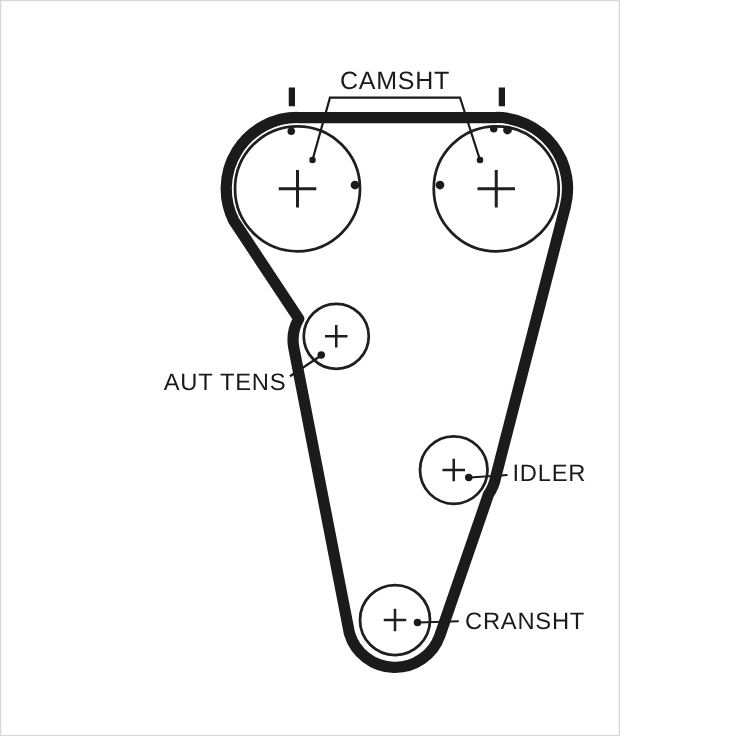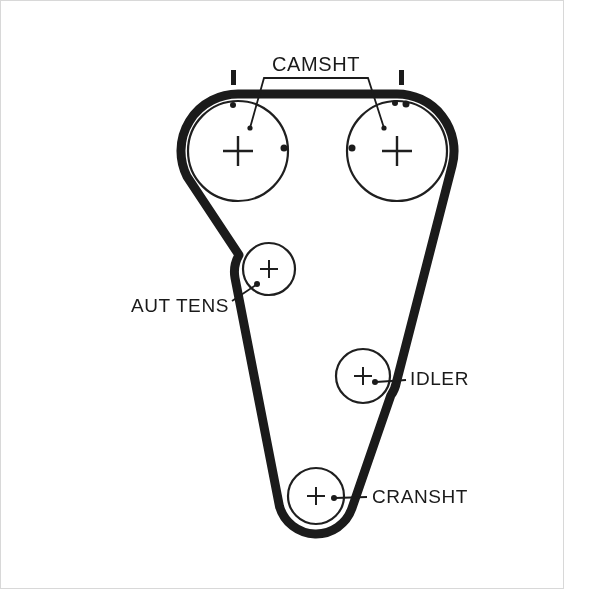--- a/index.html
+++ b/index.html
@@ -1,18 +1,18 @@
 <!DOCTYPE html>
 <html><head>
 <meta charset="utf-8">
 <style>
   html,body{margin:0;padding:0;background:#ffffff;}
   .canvas{
     position:relative;
-    width:564px;height:589px;
+    width:496px;height:589px;
     background:#ffffff;
     border:1px solid #d8d8d8;
     box-sizing:border-box;
     font-family:"Liberation Sans", sans-serif;
   }
   svg{display:block;}
   .belt{fill:none;stroke:#1b1b1b;stroke-width:9;stroke-linejoin:round;stroke-linecap:round;}
   .pulley{fill:#ffffff;stroke:#1f1f1f;stroke-width:2.2;}
   .cross{stroke:#1f1f1f;stroke-width:2.4;stroke-linecap:butt;}
   .cross-small{stroke:#1f1f1f;stroke-width:2;stroke-linecap:butt;}

